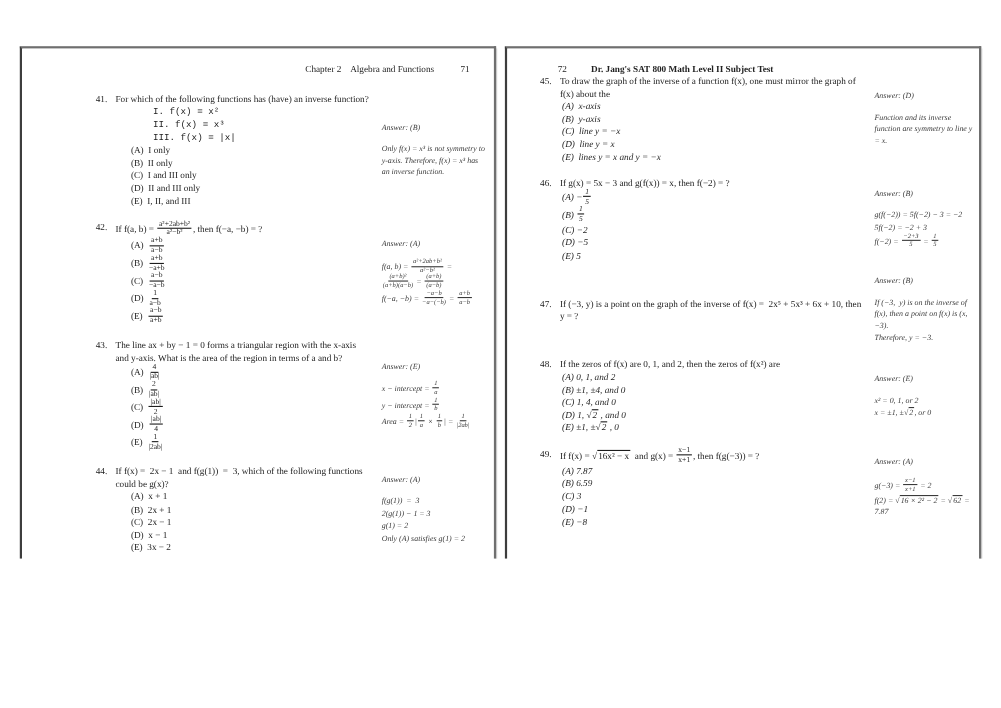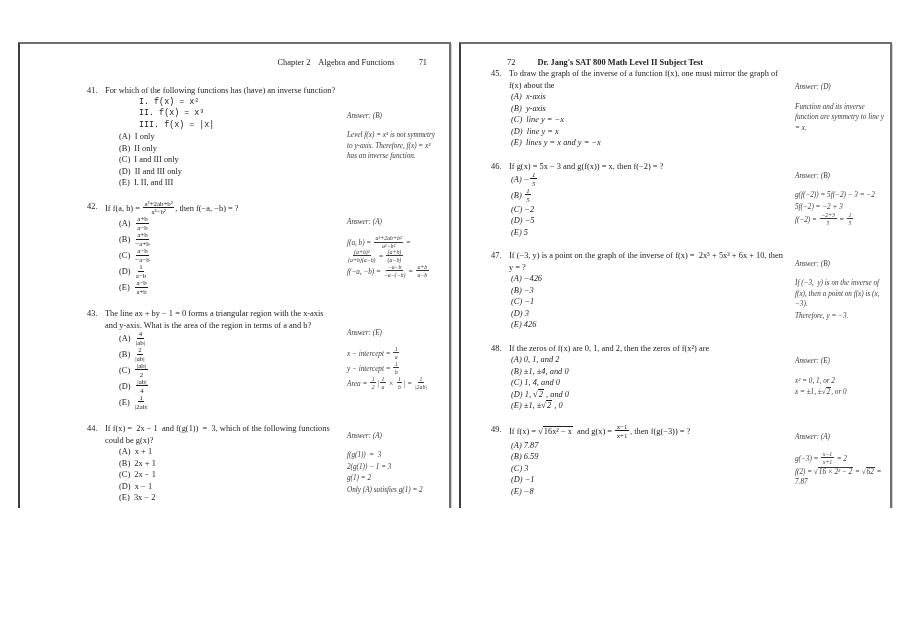--- a/index.html
+++ b/index.html
@@ -74,21 +74,21 @@
                 <div class="opt-line">(A)  I only</div>
                 <div class="opt-line">(B)  II only</div>
                 <div class="opt-line">(C)  I and III only</div>
                 <div class="opt-line">(D)  II and III only</div>
                 <div class="opt-line">(E)  I, II, and III</div>
               </div>
     </div>
     <div class="q-ans">
       <div class="ans-label">Answer: (B)</div>
       <div class="ans-expl">
-                <p>Level f(x) = x³ is not symmetry to y-axis. Therefore, f(x) = x³ has an inverse function.</p>
+                <p>Only f(x) = x³ is not symmetry to y-axis. Therefore, f(x) = x³ has an inverse function.</p>
               </div>
     </div>
   </div>
 
   <div class="q-row">
     <div class="q-main">
       <div class="q-head">
         <span class="q-num">42.</span>
         <div class="q-stem">If f(a, b) = <span class="frac"><span class="fn">a²+2ab+b²</span><span class="fd">a²−b²</span></span>, then f(−a, −b) = ?</div>
       </div>
@@ -216,27 +216,20 @@
     </div>
   </div>
 
   <div class="q-row">
     <div class="q-main">
       <div class="q-head">
         <span class="q-num">47.</span>
         <div class="q-stem">If (−3, y) is a point on the graph of the inverse of f(x) =  2x⁵ + 5x³ + 6x + 10, then y = ?</div>
       </div>
       <div class="q-subs"></div>
-      <div class="q-opts">
-                <div class="opt-line">(A) −426</div>
-                <div class="opt-line">(B) −3</div>
-                <div class="opt-line">(C) −1</div>
-                <div class="opt-line">(D) 3</div>
-                <div class="opt-line">(E) 426</div>
-              </div>
     </div>
     <div class="q-ans">
       <div class="ans-label">Answer: (B)</div>
       <div class="ans-expl">
                 <p>If (−3,  y) is on the inverse of f(x), then a point on f(x) is (x, −3).</p>
                 <p>Therefore, y = −3.</p>
               </div>
     </div>
   </div>
 

